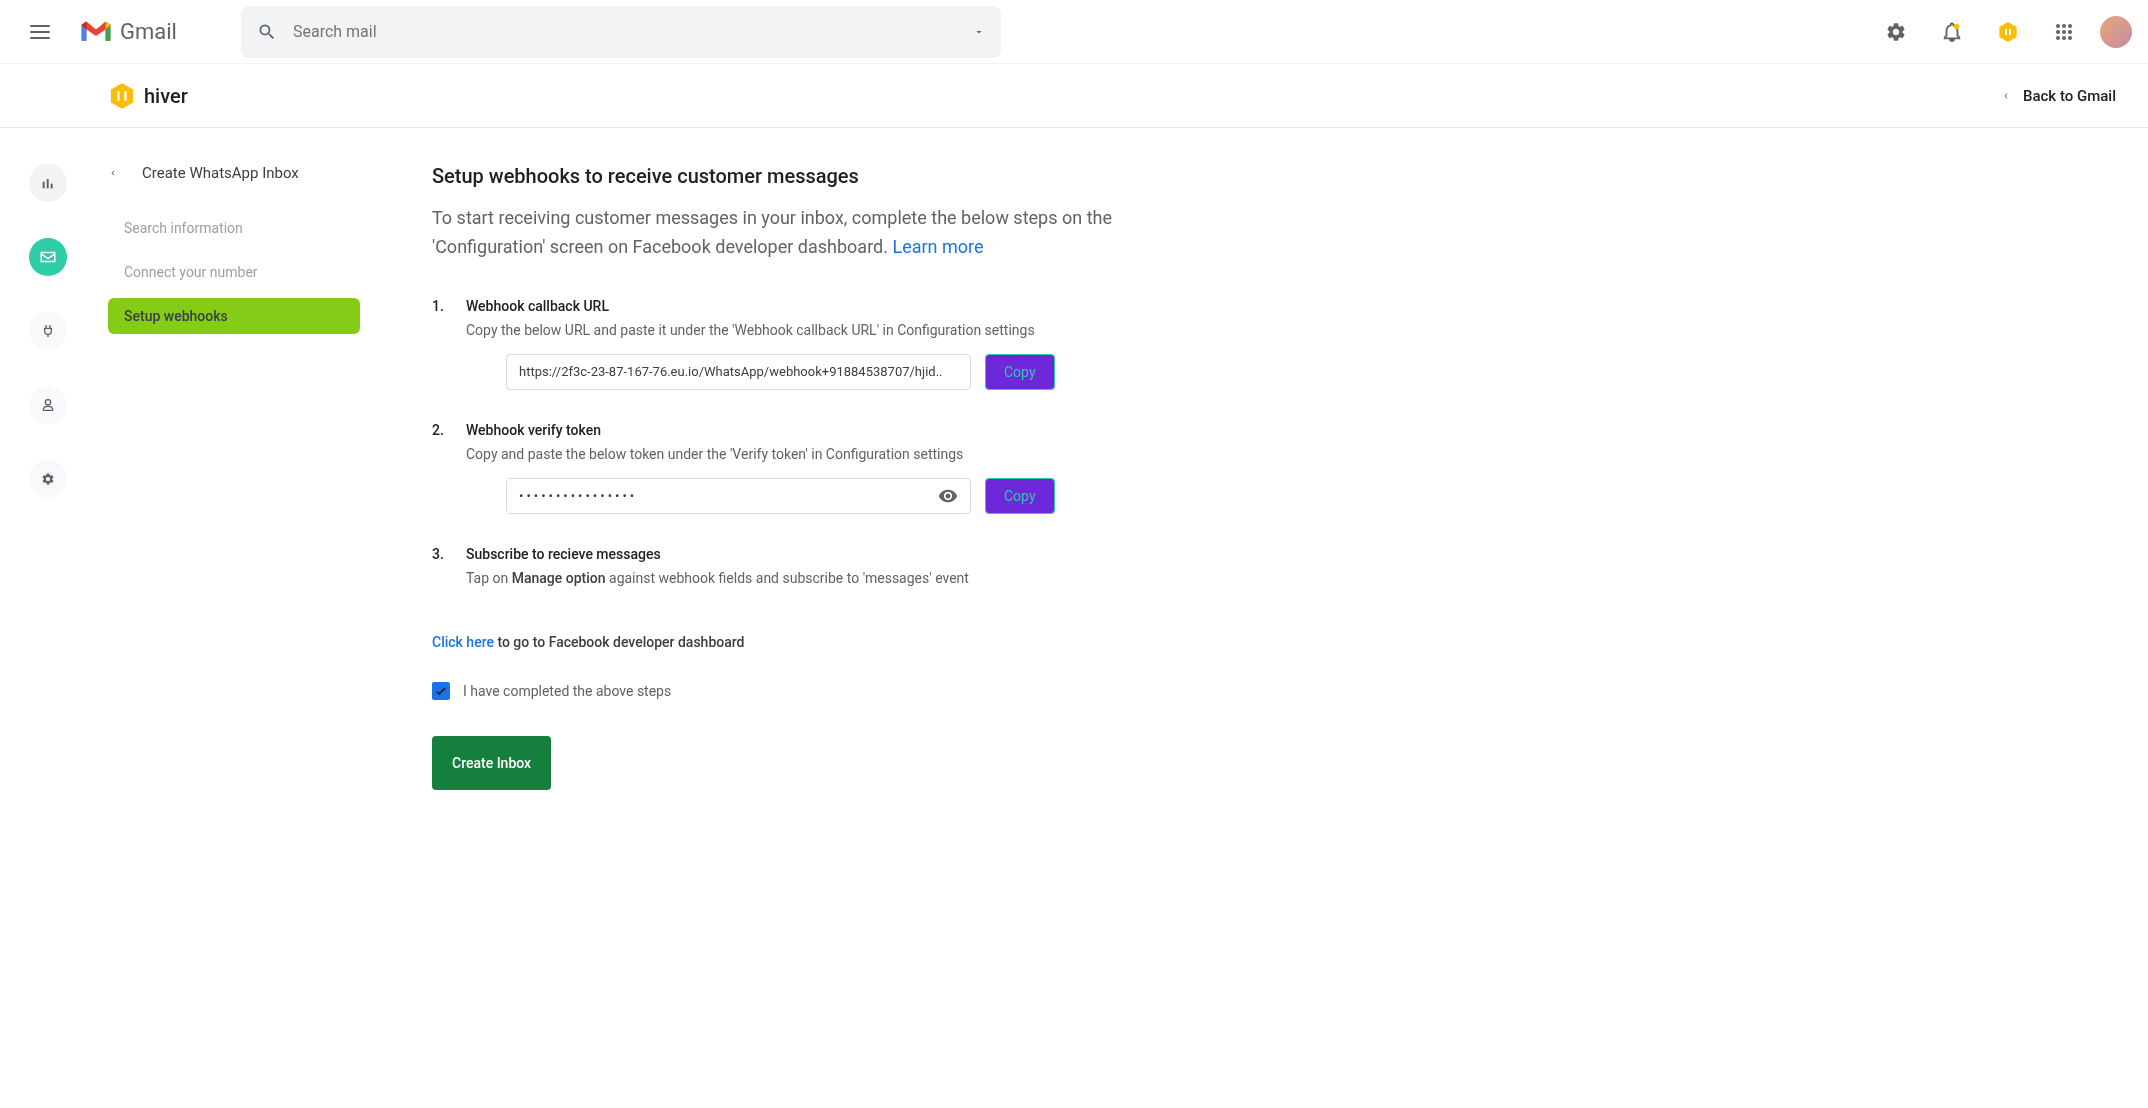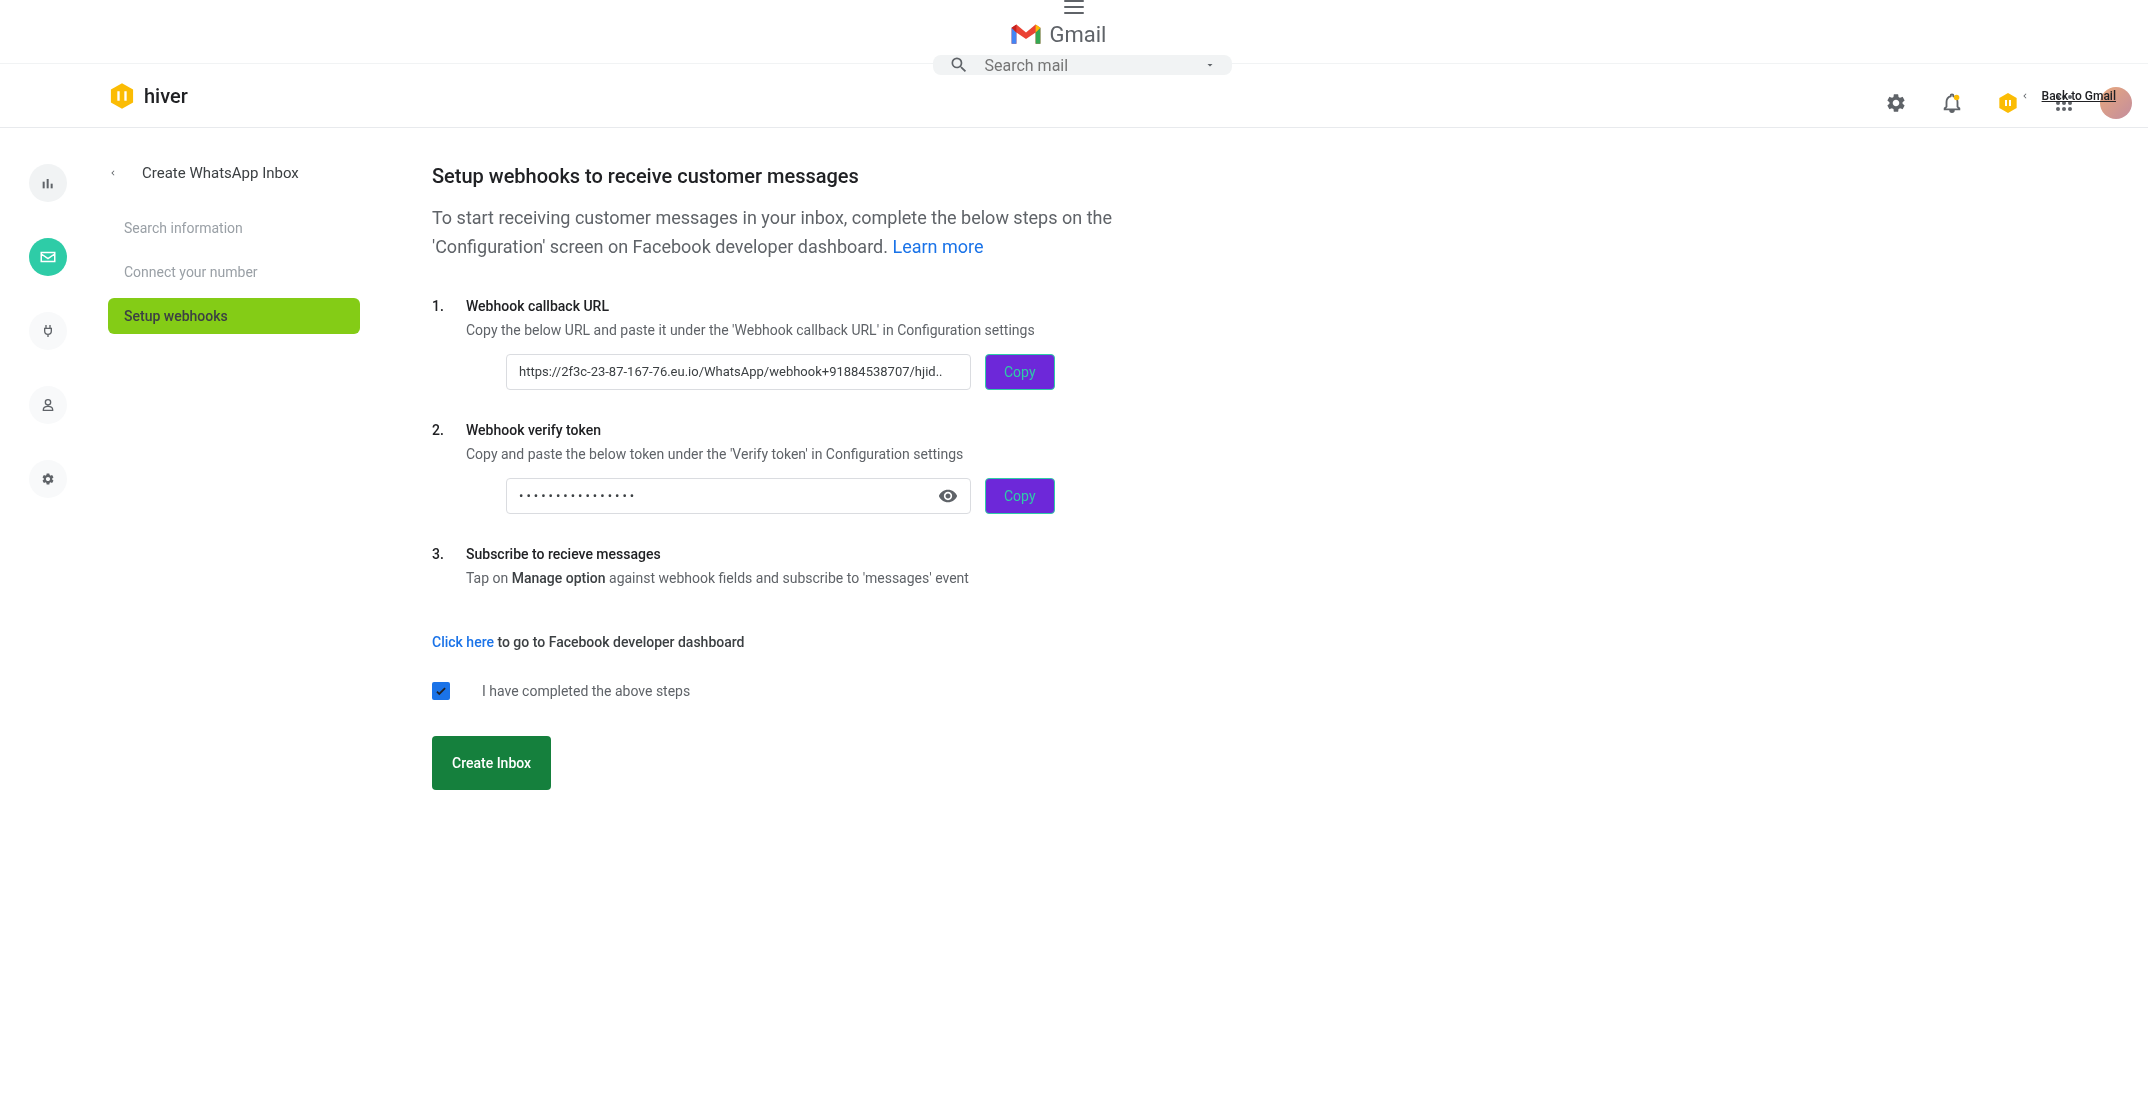--- a/index.html
+++ b/index.html
@@ -1,19 +1,19 @@
 <!DOCTYPE html>
 <html><head>
 <meta charset="utf-8">
 <style>
 * { margin: 0; padding: 0; box-sizing: border-box; font-family: 'Google Sans', Roboto, Arial, sans-serif; }
 body { background: #fff; color: #202124; }
 
 
-.gmail-header { display: flex; align-items: center; height: 64px; padding: 0 16px; border-bottom: 1px solid #f1f3f4; gap: 8px; flex-direction: column; }
+.gmail-header { display: flex; align-items: center; height: 64px; padding: 0 16px; border-bottom: 1px solid #f1f3f4; gap: 8px; }
 .menu-btn { width: 48px; height: 48px; display: flex; align-items: center; justify-content: center; border-radius: 50%; cursor: pointer; }
 .menu-icon { width: 20px; height: 14px; display: flex; flex-direction: column; justify-content: space-between; }
 .menu-icon span { height: 2px; background: #5f6368; border-radius: 1px; }
 .gmail-logo { display: flex; align-items: center; gap: 8px; margin-right: 40px; margin-left: 8px;}
 .gmail-m { width: 32px; height: 24px; position: relative; }
 .gmail-text { font-size: 22px; color: #5f6368; font-weight: 400; }
 .search-bar { flex: 1; max-width: 760px; height: 52px; background: #f1f3f4; border-radius: 8px; display: flex; align-items: center; padding: 0 16px; gap: 16px; margin-left: 16px;}
 .search-icon { color: #5f6368; }
 .search-input { flex: 1; border: none; background: transparent; font-size: 16px; color: #5f6368; outline: none; }
 .search-dropdown { color: #5f6368; cursor: pointer; }
@@ -22,21 +22,21 @@
 .hexagon-icon { width: 24px; height: 24px; }
 .apps-grid { width: 16px; height: 16px; display: grid; grid-template-columns: repeat(3,1fr); grid-template-rows: repeat(3,1fr); gap: 2px; }
 .apps-grid span { background: #5f6368; border-radius: 50%; }
 .avatar { width: 32px; height: 32px; border-radius: 50%; background: linear-gradient(135deg, #e8a87c, #c38d9e); }
 
 
 .hiver-header { display: flex; align-items: center; height: 64px; padding: 0 32px 0 108px; border-bottom: 1px solid #e8eaed; }
 .hiver-logo { display: flex; align-items: center; gap: 8px; }
 .hiver-hex { width: 28px; height: 28px; }
 .hiver-text { font-size: 20px; font-weight: 500; color: #202124; }
-.back-link { margin-left: auto; display: flex; align-items: center; gap: 12px; color: #202124; font-size: 12px; font-weight: 500; cursor: pointer; text-decoration: underline; }
+.back-link { margin-left: auto; display: flex; align-items: center; gap: 12px; color: #202124; font-size: 15px; font-weight: 500; cursor: pointer; }
 
 
 .main-layout { display: flex; }
 .left-rail { width: 96px; padding-top: 36px; display: flex; flex-direction: column; align-items: center; gap: 36px; }
 .rail-icon { width: 38px; height: 38px; border-radius: 50%; display: flex; align-items: center; justify-content: center; background: #f1f3f4; color: #5f6368; cursor: pointer; }
 .rail-icon.active { background: #2ecca7; color: #fff; }
 .rail-icon.light { background: #f8f9fa; }
 
 .sub-nav { width: 280px; padding: 36px 16px 0 0; }
 .sub-nav-title { display: flex; align-items: center; gap: 24px; margin-bottom: 28px; padding-left: 12px; cursor: pointer; }
@@ -59,21 +59,21 @@
 
 .input-row { display: flex; gap: 14px; align-items: center; padding-left: 40px; }
 .url-box { flex: 0 0 465px; height: 36px; border: 1px solid #dadce0; border-radius: 4px; padding: 0 12px; display: flex; align-items: center; font-size: 13px; color: #3c4043; overflow: hidden; white-space: nowrap; position: relative;}
 .token-box { letter-spacing: 3px; }
 .eye-icon { position: absolute; right: 12px; color: #5f6368; cursor: pointer; }
 .copy-btn { height: 36px; padding: 0 18px; border: 1px solid #2ecca7; background: #6d28d9; color: #2ecca7; border-radius: 4px; font-size: 14px; cursor: pointer; }
 
 .dashboard-link { font-size: 14px; color: #3c4043; font-weight: 500; margin-bottom: 32px; }
 .dashboard-link a { color: #1a73e8; text-decoration: none; }
 
-.checkbox-row { display: flex; align-items: center; gap: 32px; margin-bottom: 36px; }
+.checkbox-row { display: flex; align-items: center; gap: 13px; margin-bottom: 36px; }
 .checkbox { width: 18px; height: 18px; background: #1a73e8; border-radius: 2px; display: flex; align-items: center; justify-content: center; cursor: pointer; }
 .checkbox svg { stroke: #fff; }
 .checkbox-label { font-size: 14px; color: #5f6368; }
 
 .create-btn { height: 54px; padding: 0 20px; background: #15803d; color: #fff; border: none; border-radius: 4px; font-size: 14px; font-weight: 500; cursor: pointer; }
 </style>
 </head>
 <body>
 
 <div class="gmail-header">

